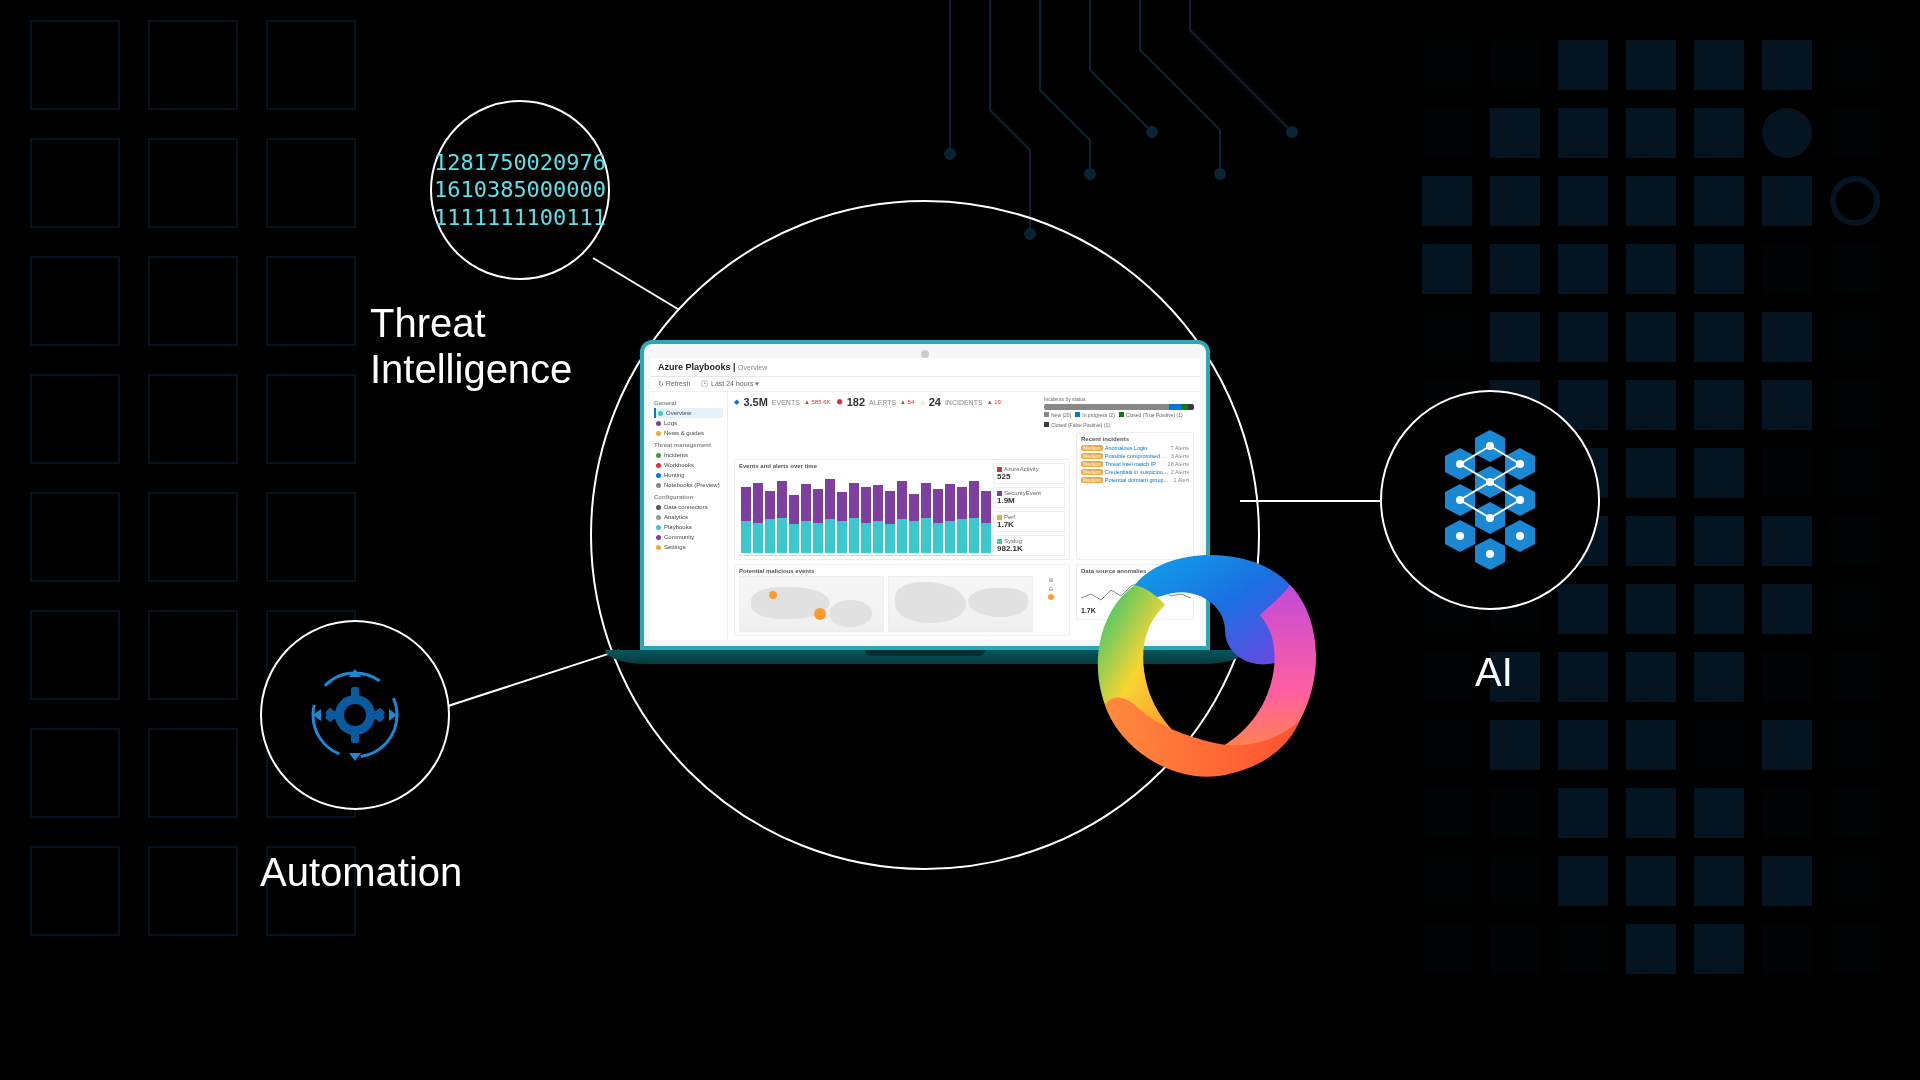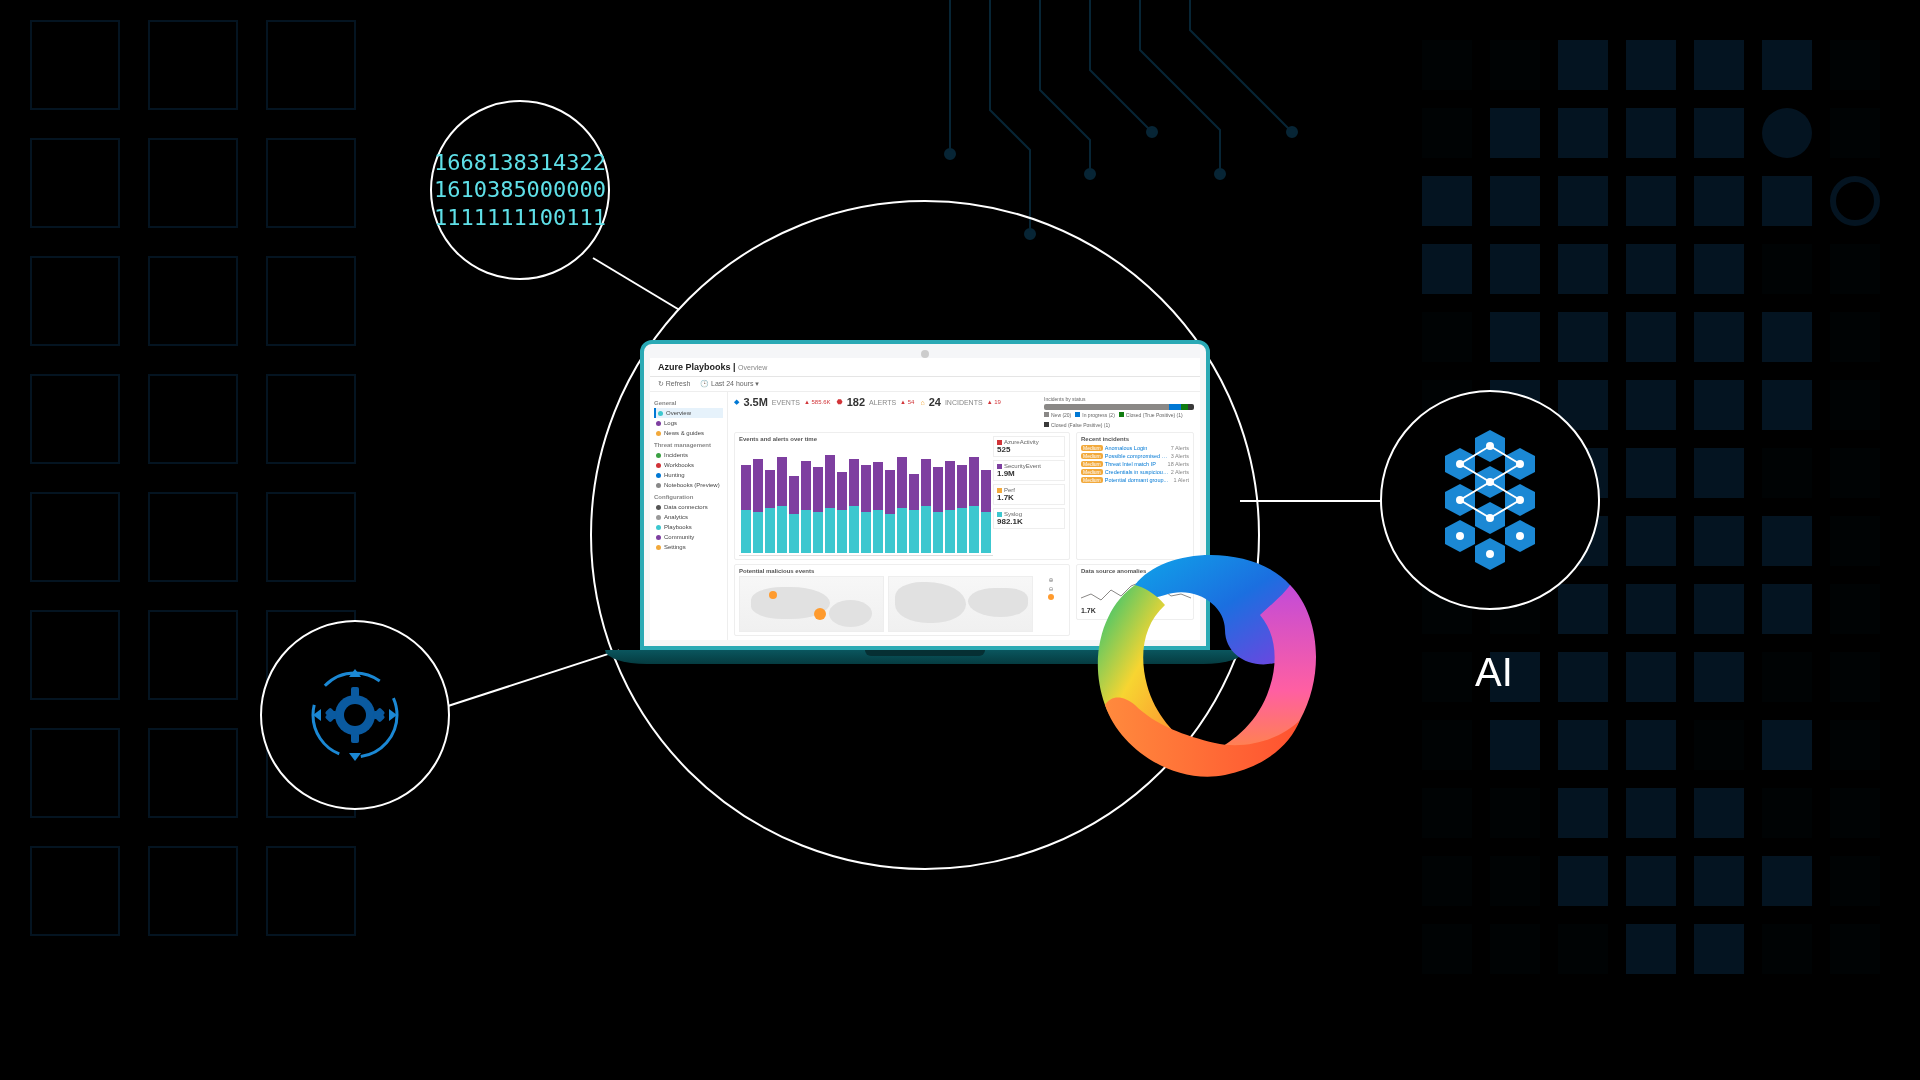--- a/index.html
+++ b/index.html
@@ -66,21 +66,21 @@
   .dash .metric { display:flex; align-items:center; gap:4px; font-size:7px; }
   .dash .metric .big { font-size:11px; font-weight:700; }
   .dash .metric .delta { font-size:6px; }
   .dash .status-bar { margin-left:auto; width:150px; }
   .dash .status-bar .bar { height:6px; display:flex; border-radius:2px; overflow:hidden; }
   .dash .status-bar .lbl { font-size:5px; color:#666; margin-bottom:2px; }
   .dash .status-bar .legend { display:flex; gap:4px; font-size:5px; color:#666; margin-top:2px; flex-wrap:wrap; }
   .dash .panel { border:1px solid #eee; border-radius:2px; padding:3px 4px; }
   .dash .panel-title { font-size:6px; color:#555; margin-bottom:2px; font-weight:600; }
   .dash .row2 { display:flex; gap:6px; flex:1; }
-  .dash .chart-area { flex:1; display:flex; gap:0; }
+  .dash .chart-area { flex:1; display:flex; gap:0;margin-top:27px; }
   .dash .chart { flex:1; height:96px; position:relative; display:flex; align-items:flex-end; gap:2px; padding:2px; border-bottom:1px solid #ddd; }
   .dash .chart .bar { flex:1; background:#7e3fa0; position:relative; }
   .dash .chart .bar .cy { position:absolute; bottom:0; left:0; right:0; background:#3cc7cf; }
   .dash .side-cards { width:72px; display:flex; flex-direction:column; gap:3px; }
   .dash .side-cards .card { border:1px solid #eee; padding:2px 3px; font-size:6px; }
   .dash .side-cards .card .n { font-size:8px; font-weight:700; }
   .dash .incidents { width:118px; }
   .dash .incidents .row { display:flex; justify-content:space-between; font-size:5.5px; padding:1px 0; }
   .dash .incidents .sev { padding:0 2px; border-radius:2px; color:#fff; font-size:5px; }
   .dash .row3 { display:flex; gap:6px; }
@@ -251,26 +251,28 @@
 
   <div class="line line1"></div>
   <div class="line line2"></div>
   <div class="line line3"></div>
 
   <div class="big-circle"></div>
 
   <div class="node ti-node">
     <div class="node-circle">
       <div class="binary">
-        <div>1668138314322</div>
+        <div>1281750020976</div>
         <div>1610385000000</div>
         <div>1111111100111</div>
       </div>
     </div>
   </div>
+  <div class="ti-label" style="white-space:pre-line;">Threat
+Intelligence</div>
 
   <div class="node auto-node">
     <div class="node-circle">
       <svg width="120" height="120" viewBox="0 0 120 120">
         <g fill="none" stroke="#1b88d4" stroke-width="3">
           <circle cx="60" cy="60" r="42" stroke-dasharray="60 22"></circle>
         </g>
         <g fill="#1b88d4">
           <polygon points="60,14 54,22 66,22"></polygon>
           <polygon points="102,60 94,54 94,66"></polygon>
@@ -287,20 +289,21 @@
             <rect x="18" y="-4" width="10" height="8" rx="2"></rect>
             <rect x="12" y="-23" width="8" height="10" rx="2" transform="rotate(45)"></rect>
             <rect x="-20" y="13" width="8" height="10" rx="2" transform="rotate(45)"></rect>
             <rect x="12" y="13" width="8" height="10" rx="2" transform="rotate(-45)"></rect>
             <rect x="-20" y="-23" width="8" height="10" rx="2" transform="rotate(-45)"></rect>
           </g>
         </g>
       </svg>
     </div>
   </div>
+  <div class="auto-label">Automation</div>
 
   <div class="node ai-node">
     <div class="node-circle">
       <svg width="160" height="160" viewBox="0 0 160 160">
         <g fill="#1b88d4">
 
           <polygon points="80,10 95,18 95,34 80,42 65,34 65,18"></polygon>
           <polygon points="50,28 65,36 65,52 50,60 35,52 35,36"></polygon>
           <polygon points="110,28 125,36 125,52 110,60 95,52 95,36"></polygon>
           <polygon points="80,46 95,54 95,70 80,78 65,70 65,54"></polygon>

